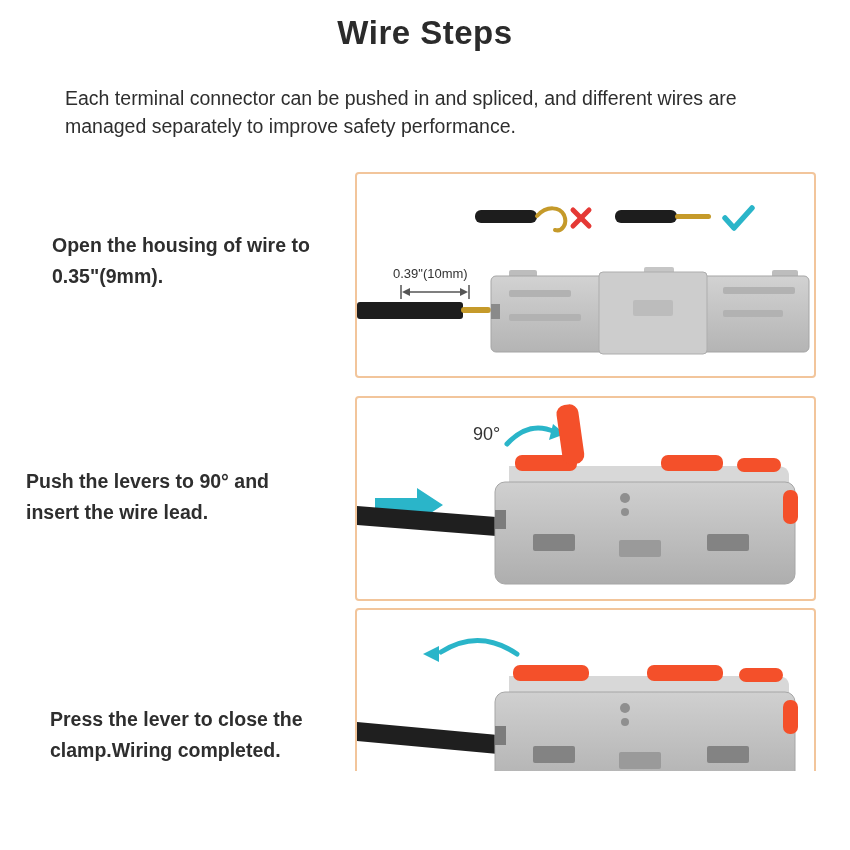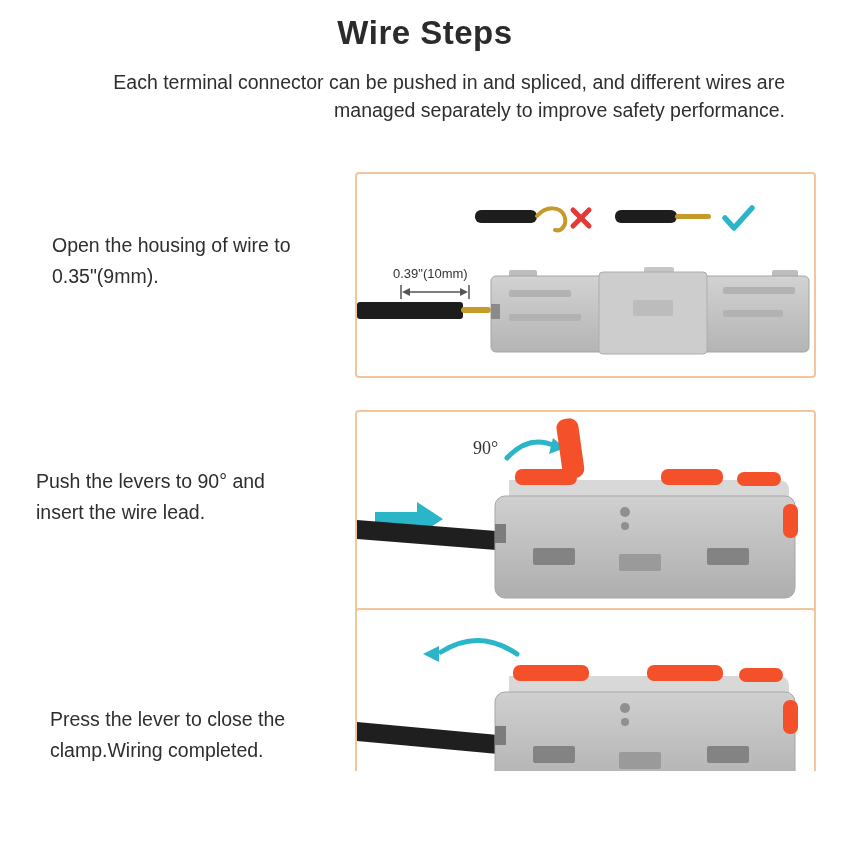--- a/index.html
+++ b/index.html
@@ -12,39 +12,40 @@
     overflow:hidden;
     border-radius:27px;
   }
   .title{
     position:absolute;top:14px;left:0;width:850px;
     text-align:center;
     font-size:33px;font-weight:bold;color:#2b2b2b;
     letter-spacing:0.5px;
   }
   .subtitle{
-    position:absolute;top:68px;left:65px;width:720px;
-    text-align:right;
+    position:absolute;top:84px;left:65px;width:720px;
+    text-align:left;
     font-size:19.5px;line-height:1.45;color:#2e2e2e;
   }
   .panel{
     position:absolute;left:355px;width:461px;
     border:2px solid #f2c59b;border-radius:4px;
     background:#ffffff;box-sizing:border-box;
   }
   .panel-1{top:172px;height:206px;}
-  .panel-2{top:410px;height:205px;font-family:Liberation Serif, serif;}
+  .panel-2{top:396px;height:205px;}
   .panel-3{top:608px;height:205px;}
   .step-text{
     position:absolute;
     font-size:19.5px;line-height:1.6;color:#2e2e2e;
     text-align:left;
+    font-weight:bold;
   }
   .step-1-text{left:52px;top:230px;width:280px;}
-  .step-2-text{left:36px;top:466px;width:266px;}
+  .step-2-text{left:26px;top:466px;width:266px;}
   .step-3-text{left:50px;top:704px;width:292px;}
   .step-tip{
     margin-top:4px;
     font-size:17.5px;line-height:1.55;color:#9b9b9b;
     width:260px;
   }
   svg{display:block;}
 </style>
 </head>
 <body>

